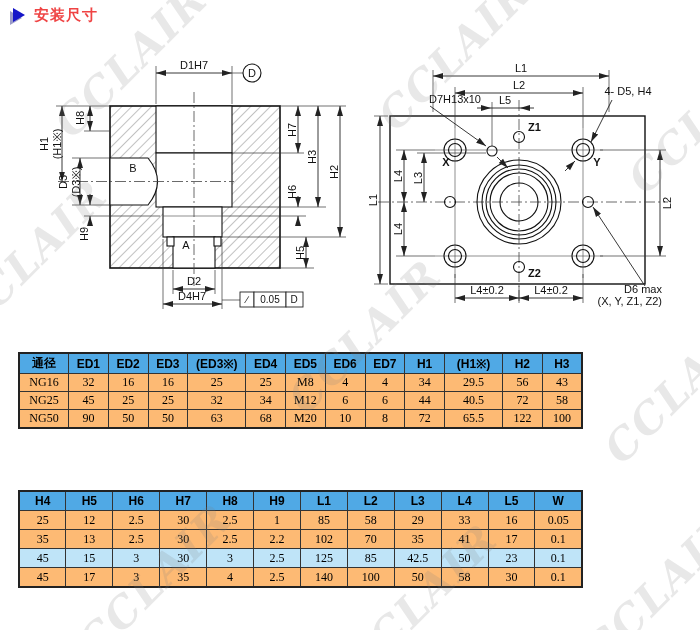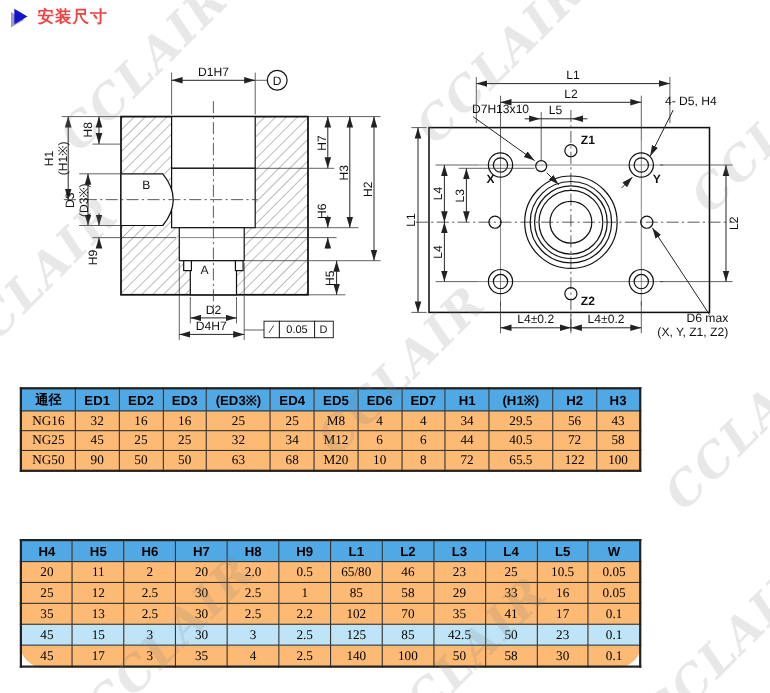--- a/index.html
+++ b/index.html
@@ -40,21 +40,21 @@
   table { position:absolute; z-index:12; border-collapse:collapse; table-layout:fixed;
           text-align:center; border:2px solid #222; background:#fdba74; }
   th { background:#50A9E5; border:1px solid #333; font:bold 12px "Liberation Sans", sans-serif;
        padding:1px 0; height:16px; color:#000; }
   td { border:1px solid #333; font:12px "Liberation Serif", serif; padding:0; height:17px; color:#000; }
   tr.hl td { background:#BFE4F8; }
   #table1 { left:18px; top:352px; width:565px; }
   #table1 th:nth-child(1){ width:48px; }
   #table1 th:nth-child(5){ width:57px; }
   #table1 th:nth-child(11){ width:57px; }
-  #table2 { left:18px; top:490px; width:565px;border-radius:22px; }
+  #table2 { left:18px; top:490px; width:565px; }
   #table2 td { height:18px; }
 </style>
 </head>
 <body>
 
 <div class="hdr">
   <span class="tri-wrap">
     <span class="tri shadow"></span>
     <span class="tri main"></span>
   </span>
@@ -334,34 +334,20 @@
         <th>L1</th>
         <th>L2</th>
         <th>L3</th>
         <th>L4</th>
         <th>L5</th>
         <th>W</th>
       </tr>
     </thead>
     <tbody>
       <tr>
-        <td>20</td>
-        <td>11</td>
-        <td>2</td>
-        <td>20</td>
-        <td>2.0</td>
-        <td>0.5</td>
-        <td>65/80</td>
-        <td>46</td>
-        <td>23</td>
-        <td>25</td>
-        <td>10.5</td>
-        <td>0.05</td>
-      </tr>
-      <tr>
         <td>25</td>
         <td>12</td>
         <td>2.5</td>
         <td>30</td>
         <td>2.5</td>
         <td>1</td>
         <td>85</td>
         <td>58</td>
         <td>29</td>
         <td>33</td>

